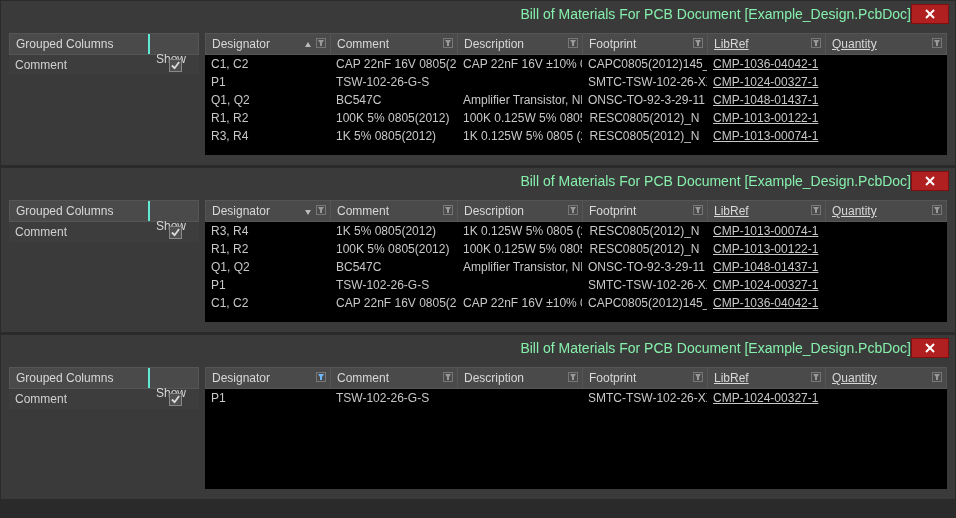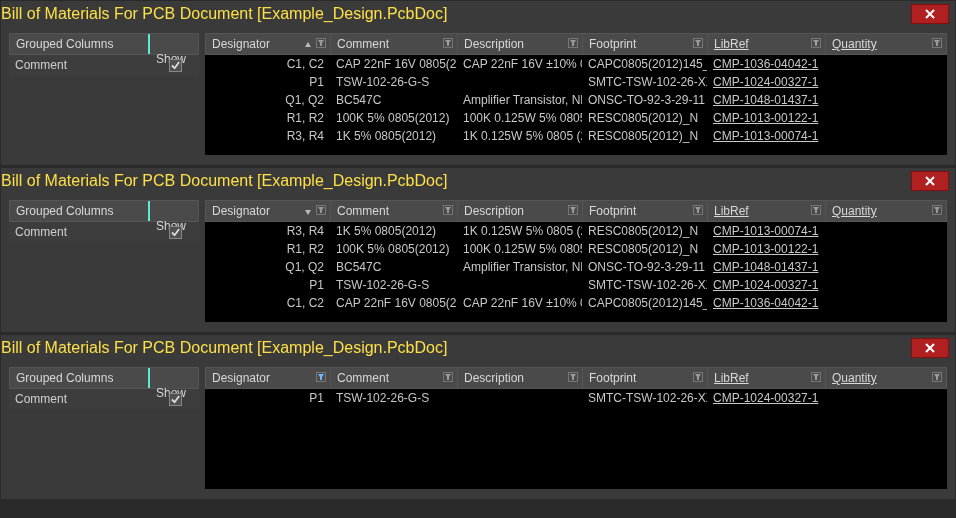--- a/index.html
+++ b/index.html
@@ -17,23 +17,23 @@
   }
   .titlebar {
     display: flex;
     align-items: center;
     height: 26px;
     background: #3a3a3a;
     position: relative;
   }
   .titlebar .title {
     flex: 1;
-    text-align: left;
-    color: #fde047;
-    font-size: 16px;
+    text-align: right;
+    color: #86efac;
+    font-size: 14px;
   }
   .close-btn {
     width: 38px;
     height: 20px;
     background: #b02020;
     display: flex;
     align-items: center;
     justify-content: center;
     margin-right: 6px;
     border: 1px solid #801010;
@@ -131,24 +131,24 @@
     height: 18px;
     align-items: center;
   }
   .grid-row .cell {
     padding: 1px 6px;
     color: #c8c8c8;
     overflow: hidden;
     white-space: nowrap;
     font-size: 12px;
   }
-  .c-des   { width: 125px; flex-shrink:0;text-align:right; }
+  .c-des   { width: 125px; flex-shrink:0; }
   .c-com   { width: 127px; flex-shrink:0; }
   .c-desc  { width: 125px; flex-shrink:0; }
-  .c-foot  { width: 125px; flex-shrink:0; }
+  .c-foot  { width: 125px; flex-shrink:0;text-align:center; }
   .c-lib   { width: 118px; flex-shrink:0;text-decoration:underline; }
   .c-qty   { flex: 1; }
   svg { display:block; }
 </style>
 </head>
 <body>
 
 <div id="root">
     <div class="panel">
       <div class="titlebar">

